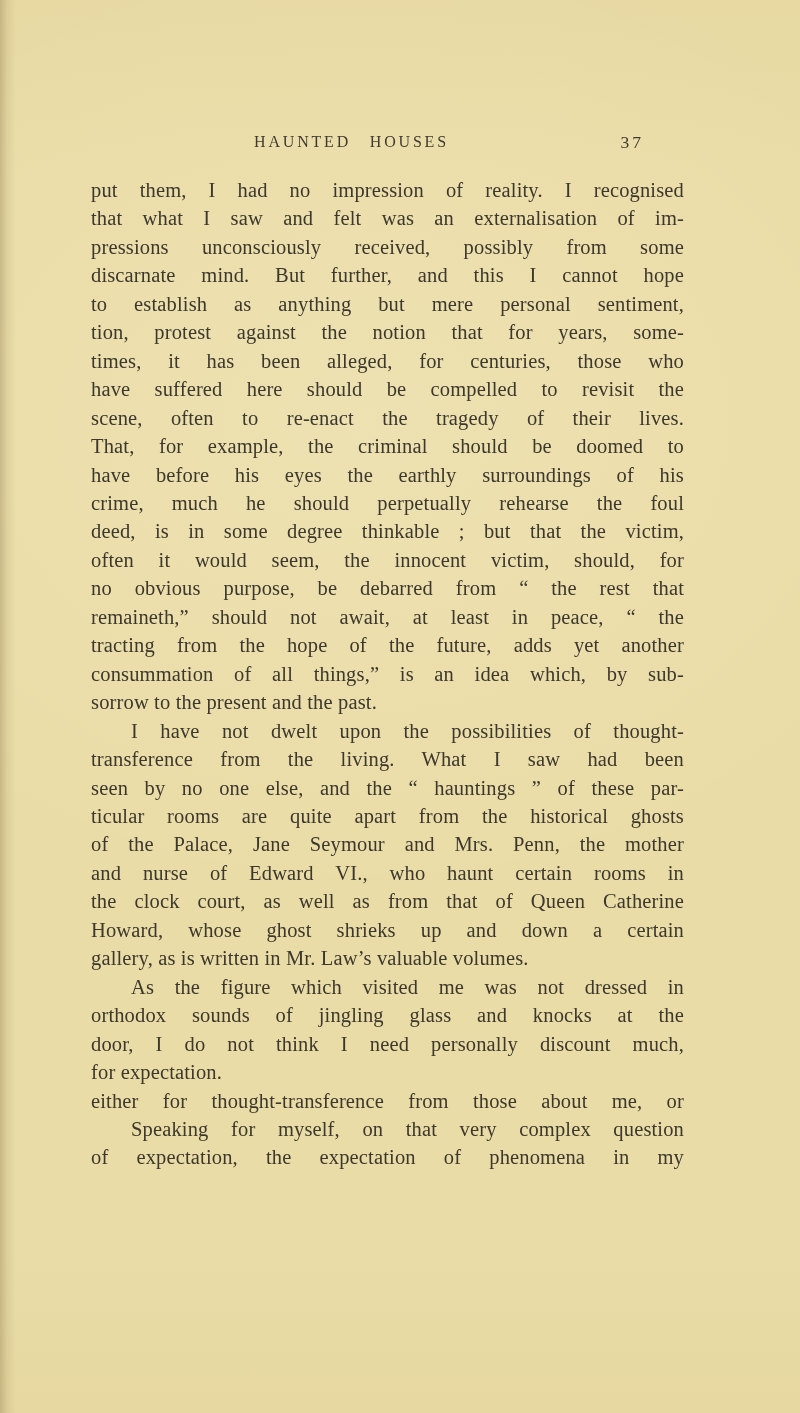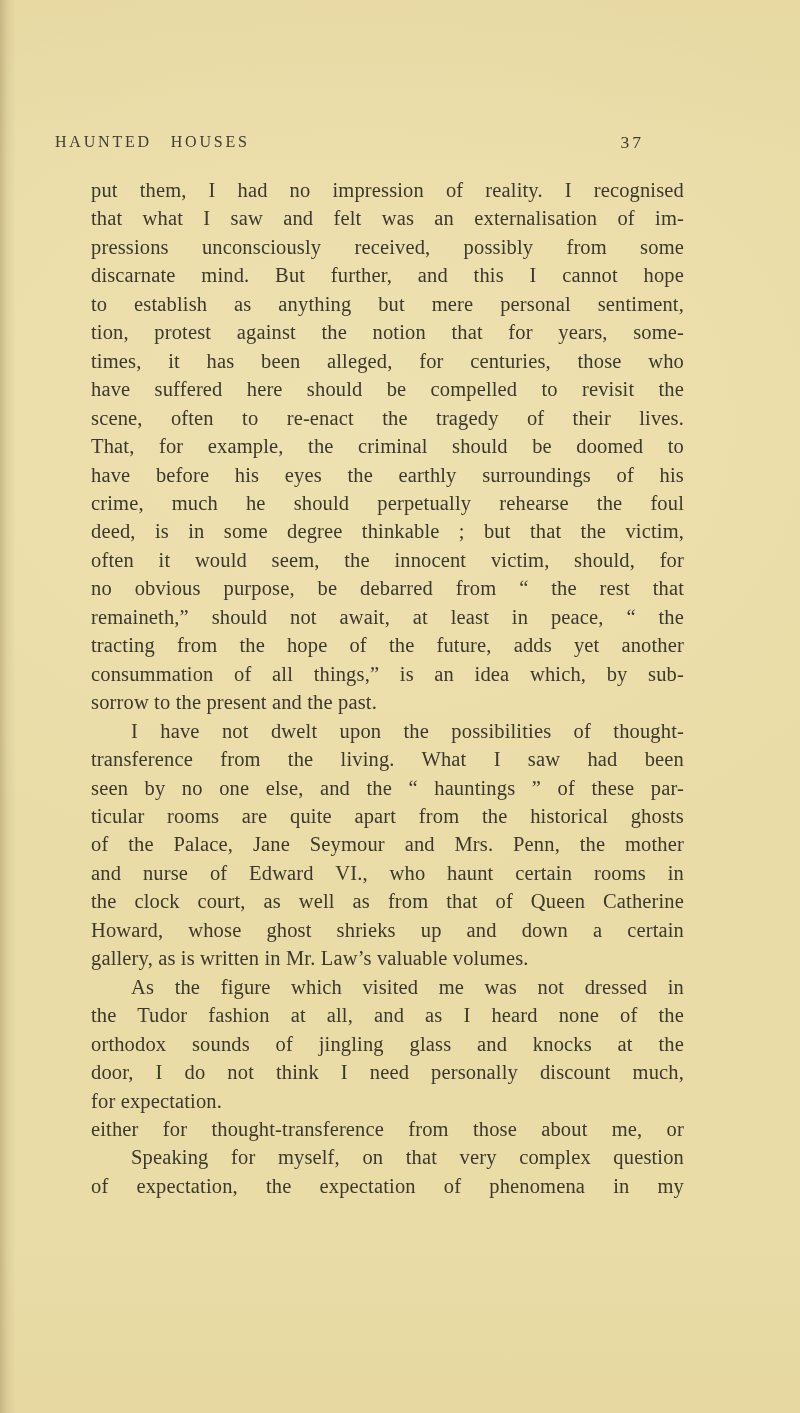--- a/index.html
+++ b/index.html
@@ -25,20 +25,21 @@
     width: 16px;
     background: linear-gradient(90deg, rgba(120,100,55,0.30), rgba(120,100,55,0.10) 45%, rgba(120,100,55,0) 100%);
     pointer-events: none;
   }
   .running-head {
     position: absolute;
     left: 55px;
     top: 133px;
     width: 593px;
     height: 26px;
+    text-align: center;
   }
   .head-title {
     font-size: 16px;
     letter-spacing: 2.8px;
     word-spacing: 12px;
     color: #3f3b30;
   }
   .page-num {
     position: absolute;
     right: 4px;
@@ -108,21 +109,20 @@
         <div class="pline">seen by no one else, and the “ hauntings ” of these par-</div>
         <div class="pline">ticular rooms are quite apart from the historical ghosts</div>
         <div class="pline">of the Palace, Jane Seymour and Mrs. Penn, the mother</div>
         <div class="pline">and nurse of Edward VI., who haunt certain rooms in</div>
         <div class="pline">the clock court, as well as from that of Queen Catherine</div>
         <div class="pline">Howard, whose ghost shrieks up and down a certain</div>
         <div class="pline lastline">gallery, as is written in Mr. Law’s valuable volumes.</div>
       </div>
       <div class="para">
         <div class="pline indent">As the figure which visited me was not dressed in</div>
-        <div class="pline">the Tudor fashion at all, and as I heard none of the</div>
         <div class="pline">orthodox sounds of jingling glass and knocks at the</div>
         <div class="pline">door, I do not think I need personally discount much,</div>
         <div class="pline lastline">for expectation.</div>
         <div class="pline">either for thought-transference from those about me, or</div>
       </div>
       <div class="para">
         <div class="pline indent">Speaking for myself, on that very complex question</div>
         <div class="pline">of expectation, the expectation of phenomena in my</div>
       </div>
     </div>

